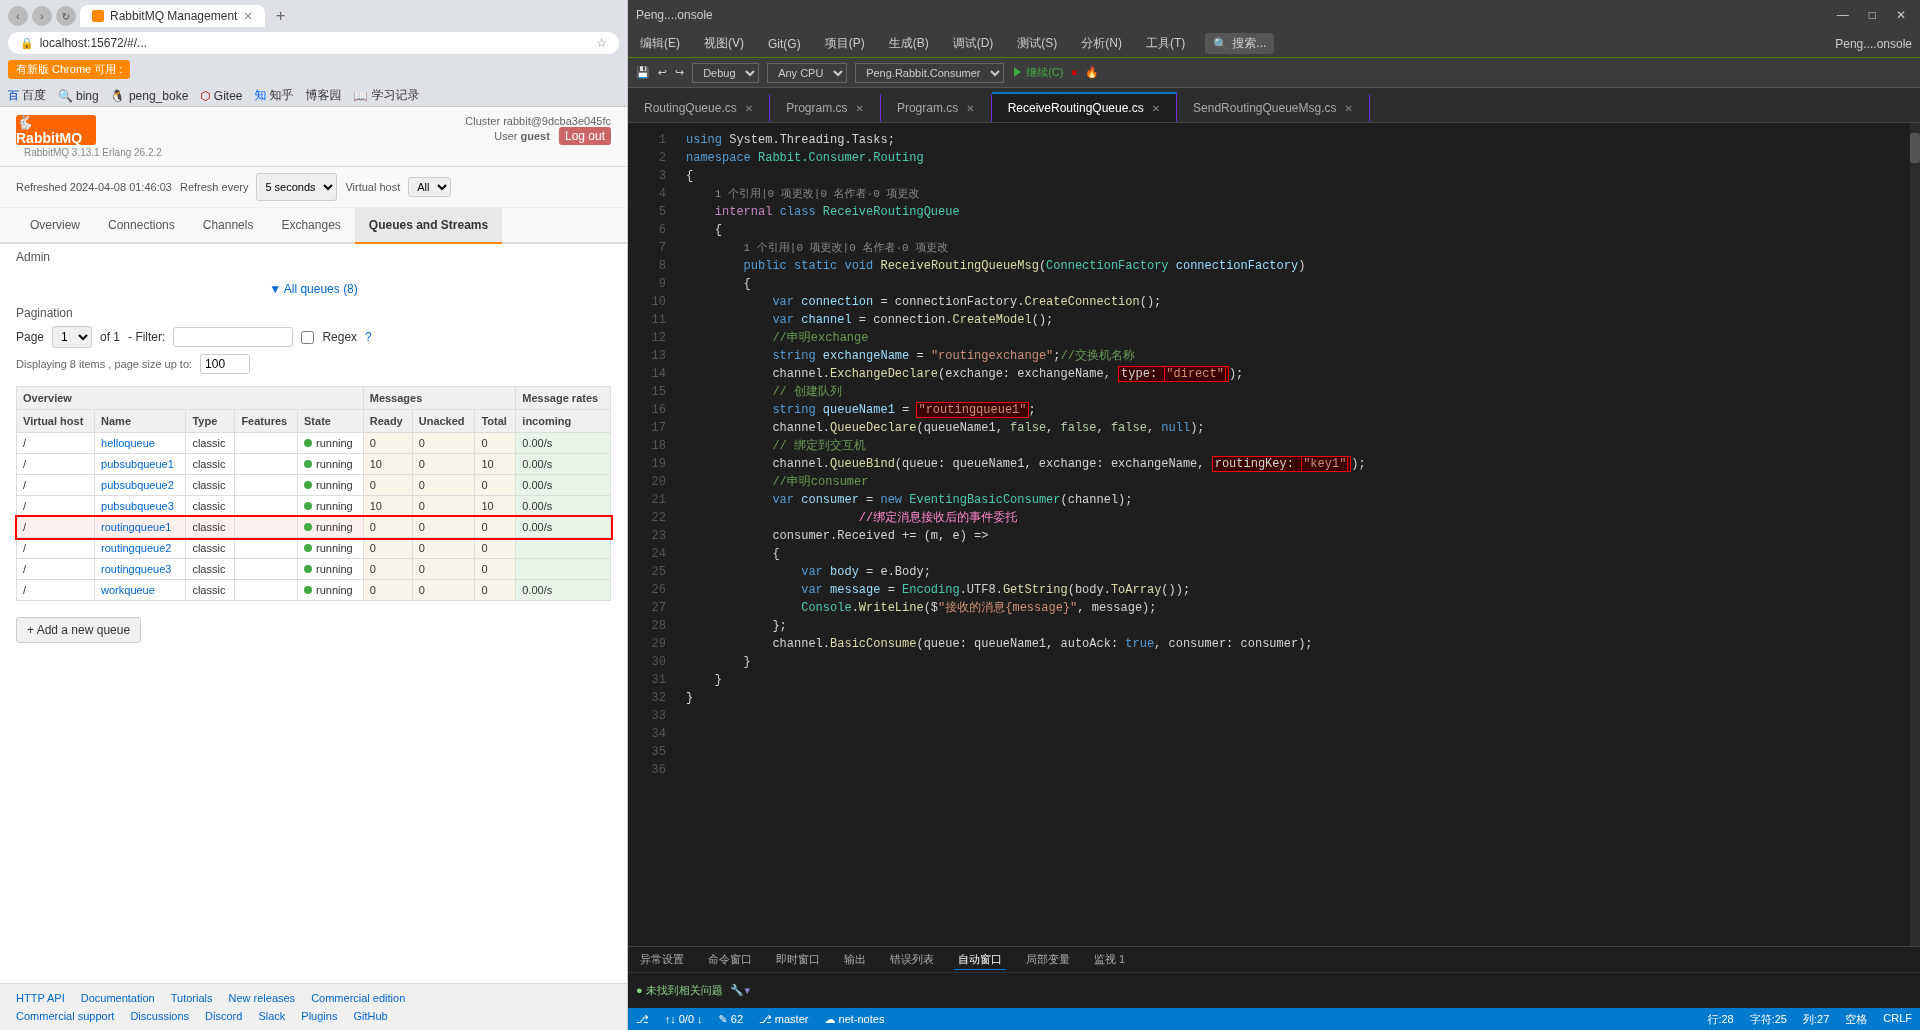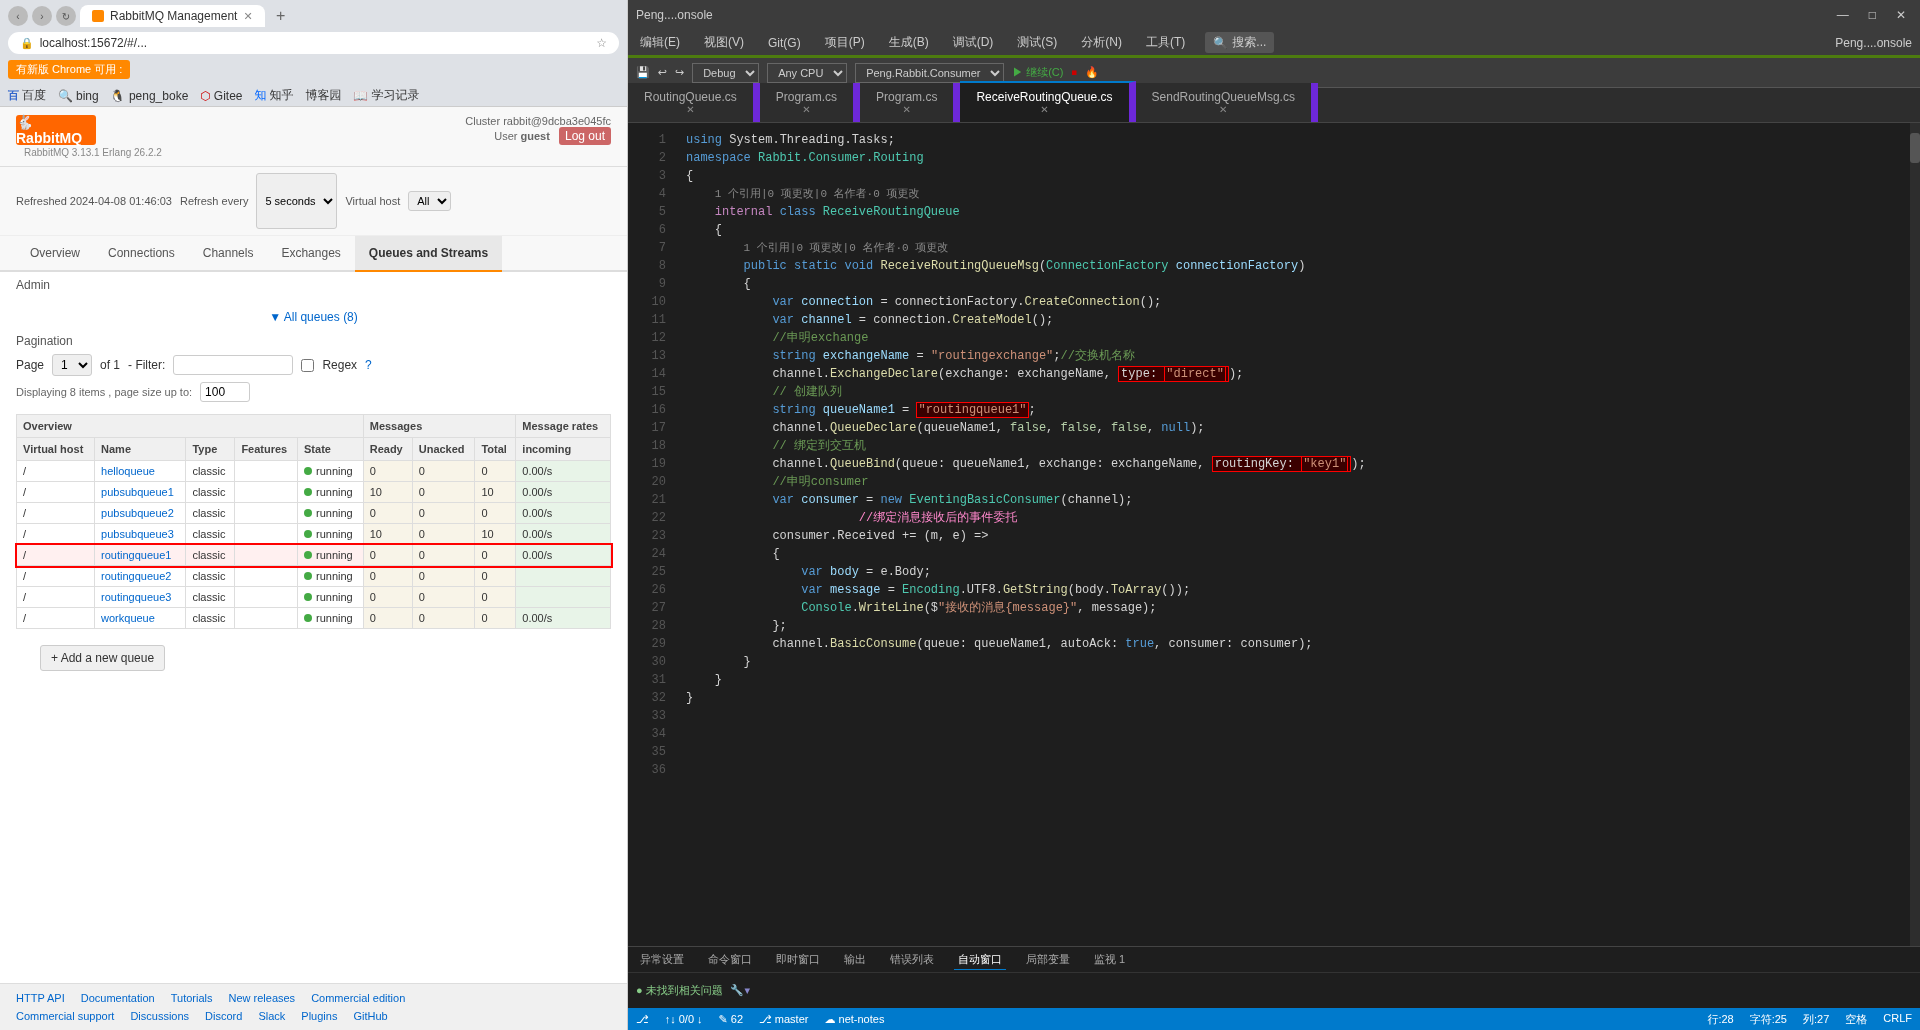--- a/index.html
+++ b/index.html
@@ -120,21 +120,21 @@
       display: flex; align-items: center; gap: 8px;
       padding: 6px 16px;
       background: #f8f8f8;
       border-bottom: 1px solid #eee;
       font-size: 11px;
       color: #555;
     }
 
     .refresh-select {
       font-size: 11px;
-      padding: 20px 4px;
+      padding: 6px 4px;
       border: 1px solid #ccc;
       border-radius: 3px;
     }
 
     .vhost-select {
       font-size: 11px;
       padding: 2px 4px;
       border: 1px solid #ccc;
       border-radius: 3px;
     }
@@ -259,21 +259,20 @@
     }
 
     .add-queue-btn {
       background: #f0f0f0;
       border: 1px solid #ccc;
       border-radius: 3px;
       padding: 5px 10px;
       font-size: 12px;
       cursor: pointer;
       color: #333;
-      margin-left: 24px;
     }
 
     .rmq-footer {
       background: #f0f0f0;
       border-top: 1px solid #ddd;
       padding: 8px 16px;
       font-size: 11px;
     }
 
     .footer-links {
@@ -313,21 +312,21 @@
     }
 
     .vscode-menubar {
       height: 28px;
       background: #3c3c3c;
       display: flex; align-items: center;
       padding: 0 8px;
       gap: 16px;
       font-size: 12px;
       color: #ccc;
-      border-bottom: 3px solid #4d7c0f;
+      border-bottom: 1px solid #4d7c0f;
     }
 
     .menu-item { cursor: pointer; padding: 2px 4px; }
 
     .vscode-toolbar {
       height: 30px;
       background: #3c3c3c;
       display: flex; align-items: center;
       padding: 0 8px;
       gap: 8px;
@@ -349,24 +348,24 @@
       background: #2d2d2d;
       display: flex; align-items: flex-end;
       border-bottom: 1px solid #444;
     }
 
     .vs-tab {
       padding: 7px 16px;
       font-size: 12px;
       color: #aaa;
       background: #2d2d2d;
-      border-right: 7px solid #6d28d9;
+      border-right: 1px solid #6d28d9;
       cursor: pointer;
       white-space: nowrap;
-      display: flex; align-items: center; gap: 0; flex-direction: column;
+      display: flex; align-items: center; gap: 8px;
     }
 
     .vs-tab.active {
       background: #1e1e1e;
       color: #fff;
       border-top: 2px solid #007acc;
     }
 
     .vs-tab-close { font-size: 10px; color: #888; cursor: pointer; }
 

